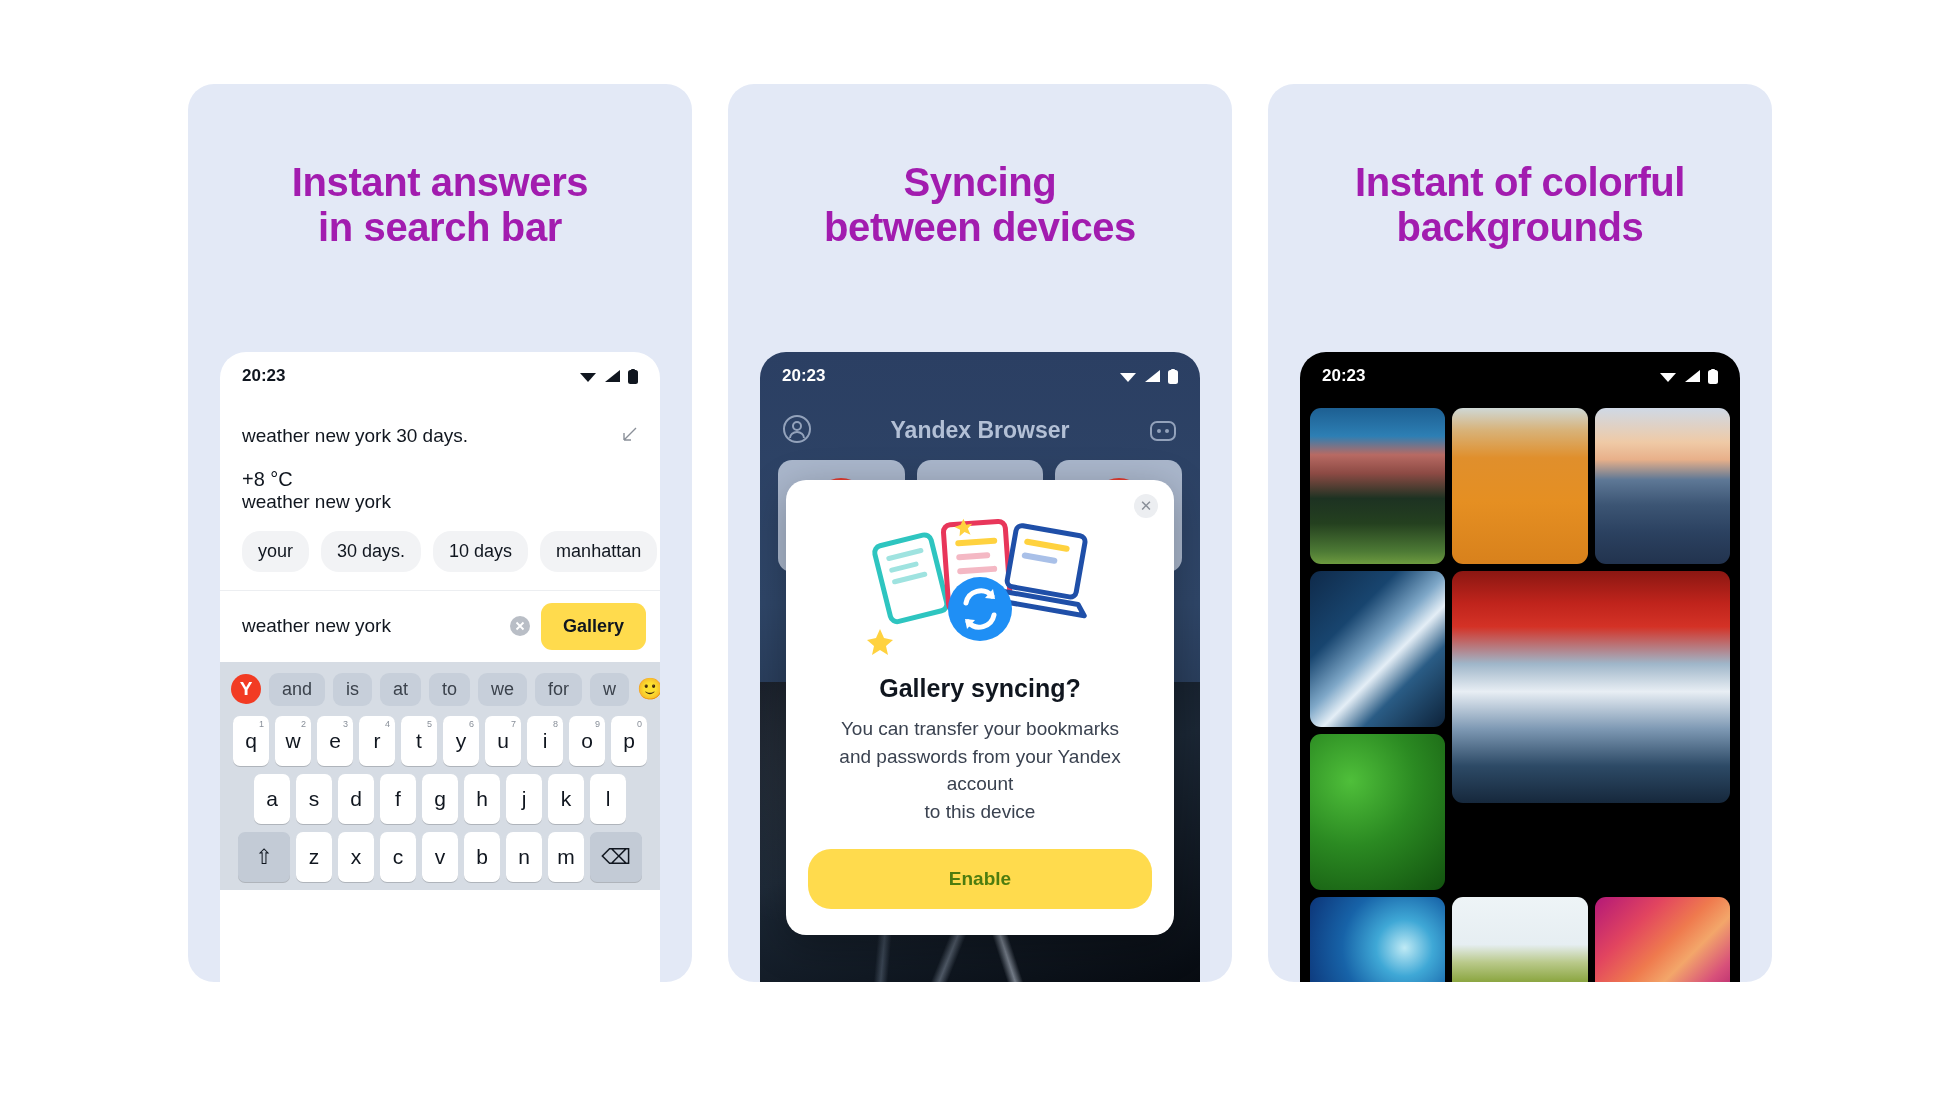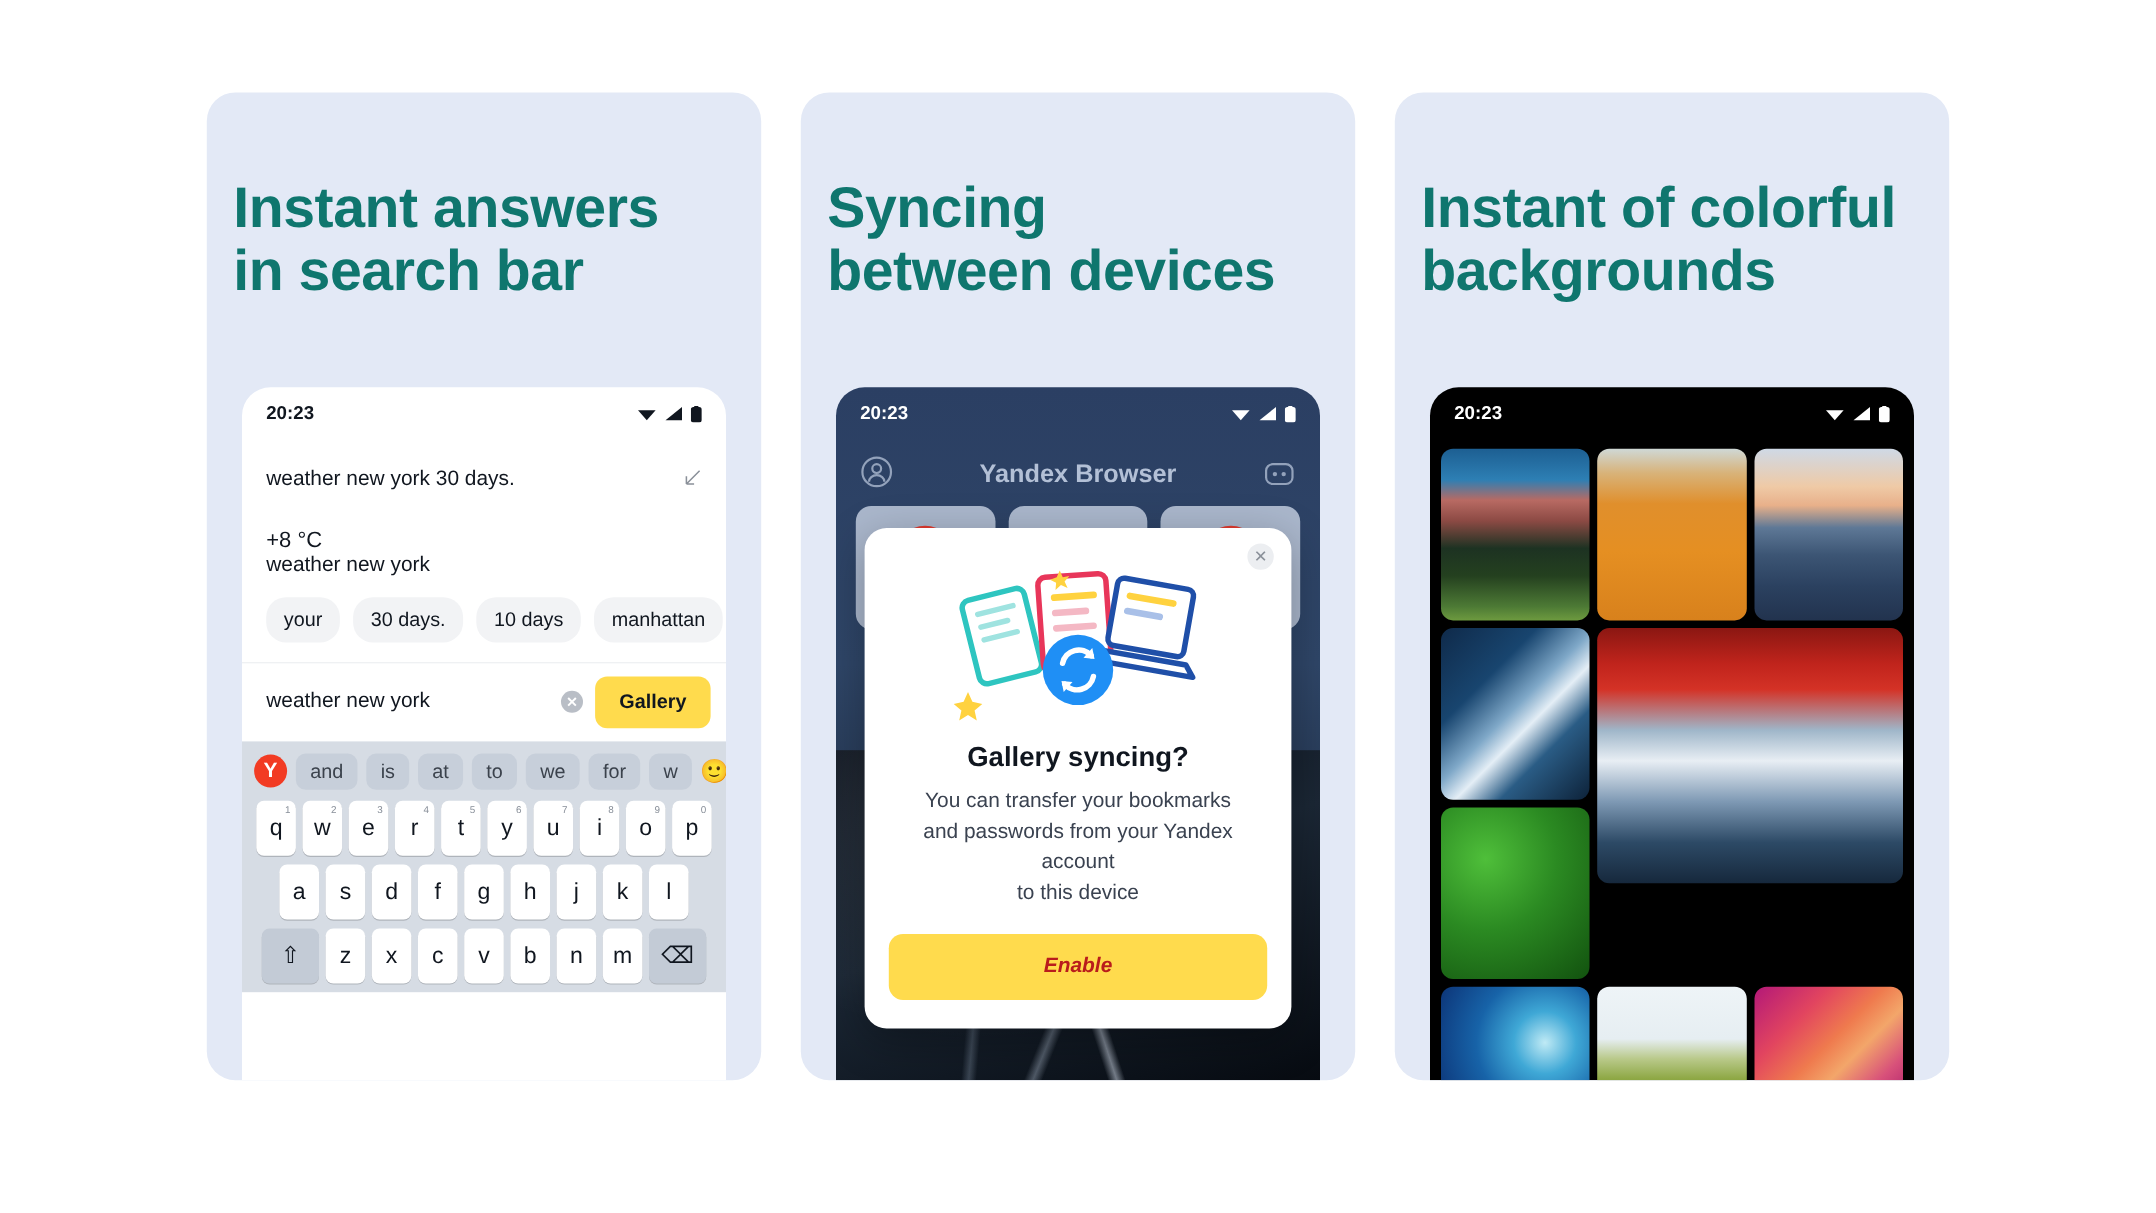--- a/index.html
+++ b/index.html
@@ -24,25 +24,25 @@
   .card {
     position: relative;
     width: 504px;
     height: 898px;
     background: #e3e9f6;
     border-radius: 26px;
     overflow: hidden;
     flex: 0 0 auto;
   }
   .card-title {
-    text-align: left;
-    font-size: 52px;
+    text-align: center;
+    font-size: 40px;
     font-weight: 700;
     line-height: 1.12;
-    color: #0f766e;
+    color: #a21caf;
     letter-spacing: -0.4px;
     padding: 76px 24px 0 24px;
     white-space: pre-line;
   }
 
   
   .phone {
     position: absolute;
     left: 50%;
     transform: translateX(-50%);
@@ -70,21 +70,21 @@
   .sb-dark  { color: #ffffff; }
   .sb-icons { display: flex; align-items: center; gap: 7px; }
   .sb-icons svg { display: block; }
 
   .suggest-list { padding: 8px 22px 0 22px; }
   .sug-row {
     display: flex; align-items: flex-start; justify-content: space-between;
     padding: 14px 0 14px 0;
   }
   .sug-main { font-size: 19px; color: #10161f; line-height: 1.45; }
-  .sug-temp { font-size: 20px; color: #10161f; font-weight: 400; margin-top: 12px; }
+  .sug-temp { font-size: 20px; color: #10161f; font-weight: 400; }
   .sug-sub  { font-size: 19px; color: #10161f; }
   .arrow-ul { flex: 0 0 auto; margin-top: 4px; }
 
   .chips { display: flex; gap: 12px; padding: 4px 22px 18px 22px; }
   .chip {
     background: #f2f3f5;
     border-radius: 18px;
     padding: 10px 16px;
     font-size: 18px;
     color: #10161f;
@@ -207,23 +207,23 @@
   .dlg-title {
     text-align: center; font-size: 25px; font-weight: 700;
     color: #10161f; margin-top: 6px;
   }
   .dlg-body {
     text-align: center; font-size: 19px; color: #3a4250;
     line-height: 1.45; margin-top: 12px; white-space: pre-line;
   }
   .dlg-btn {
     margin-top: 24px; width: 100%;
-    background: #ffdb4d; border: none; border-radius: 13px;
+    background: #ffdb4d; border: none; border-radius: 23px;
     padding: 19px 0; font-size: 19px; font-weight: 600;
-    color: #b91c1c; cursor: pointer; font-style: italic;
+    color: #4d7c0f; cursor: pointer;
   }
 
   
   .phone-3 {
     top: 268px;
     height: 630px;
     background: #000000;
   }
   .gallery {
     display: grid;

